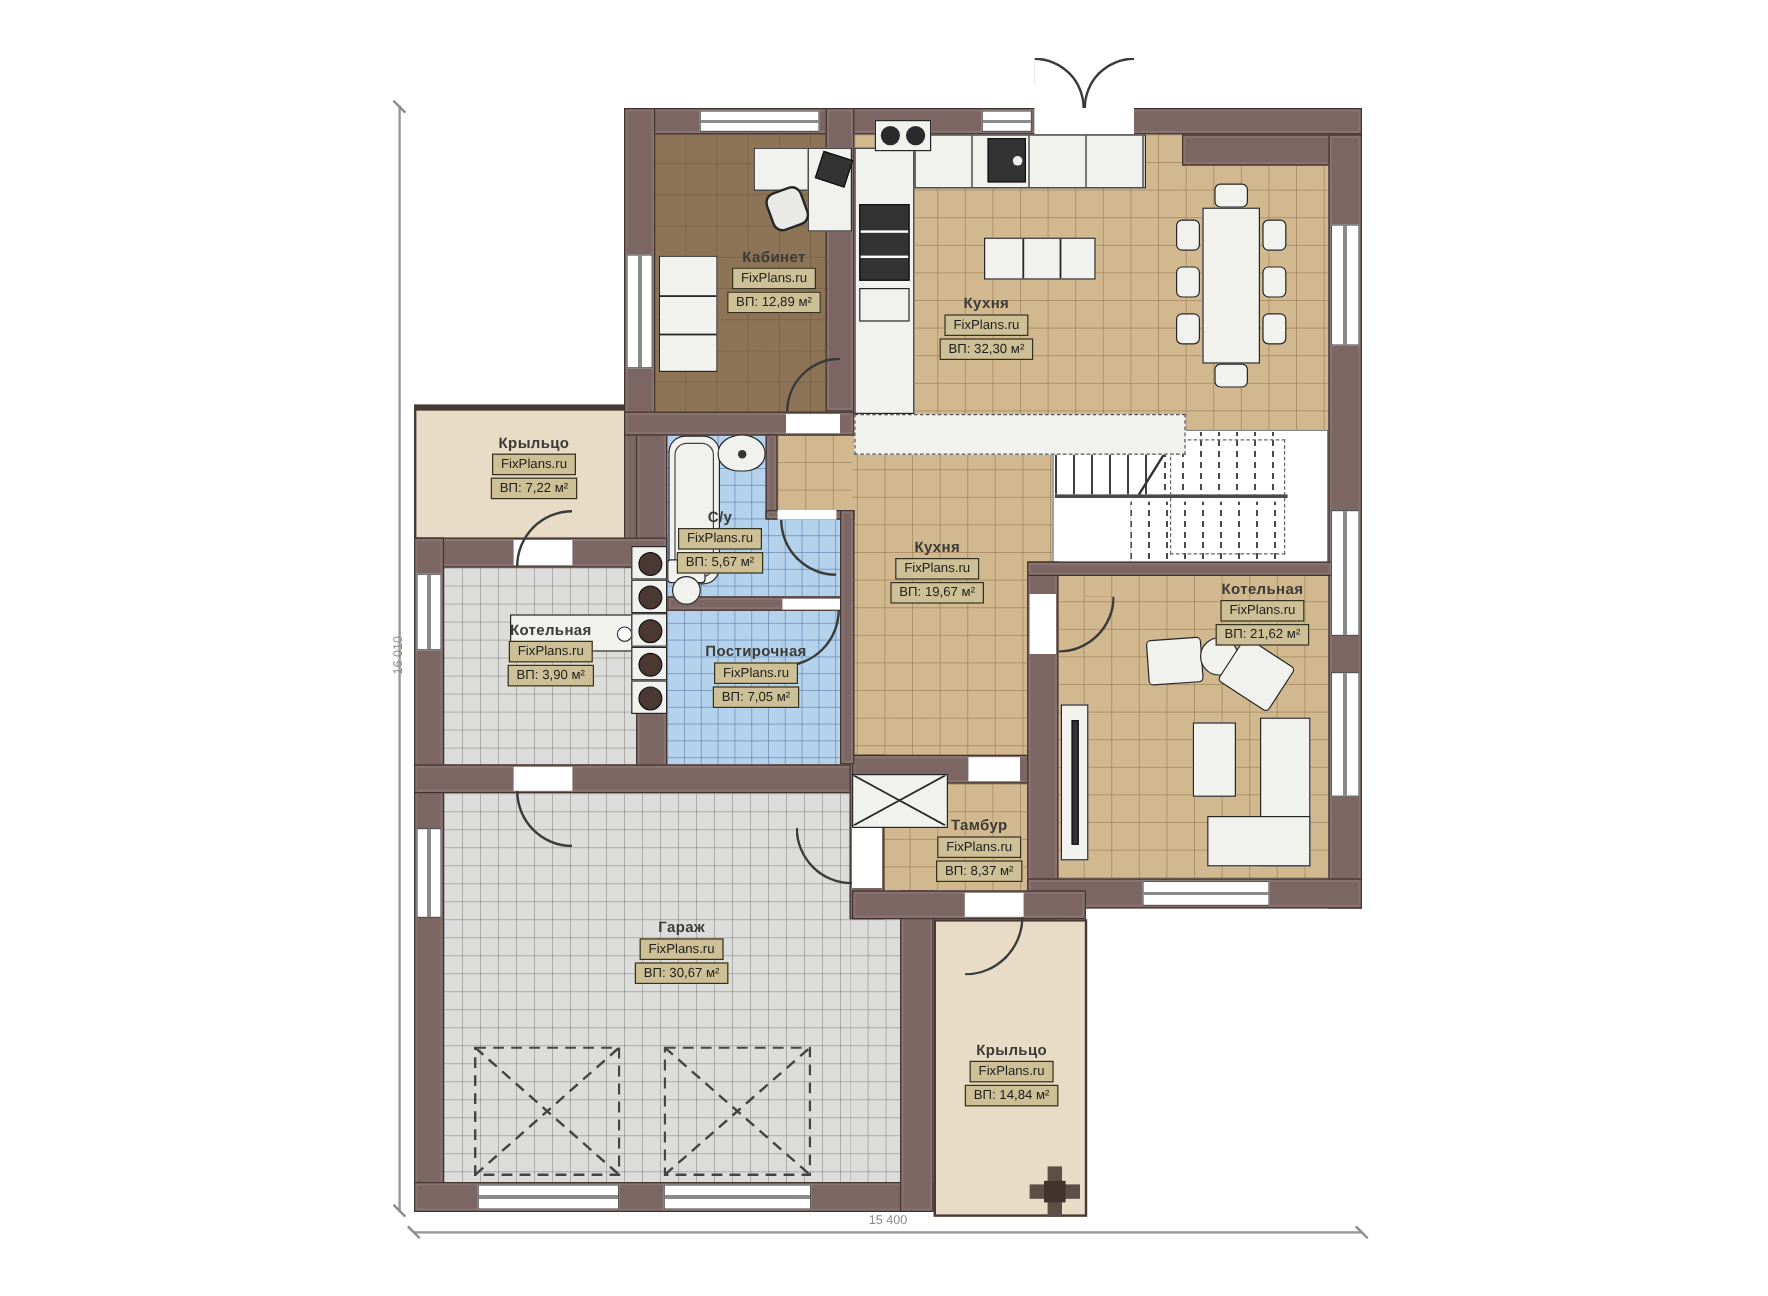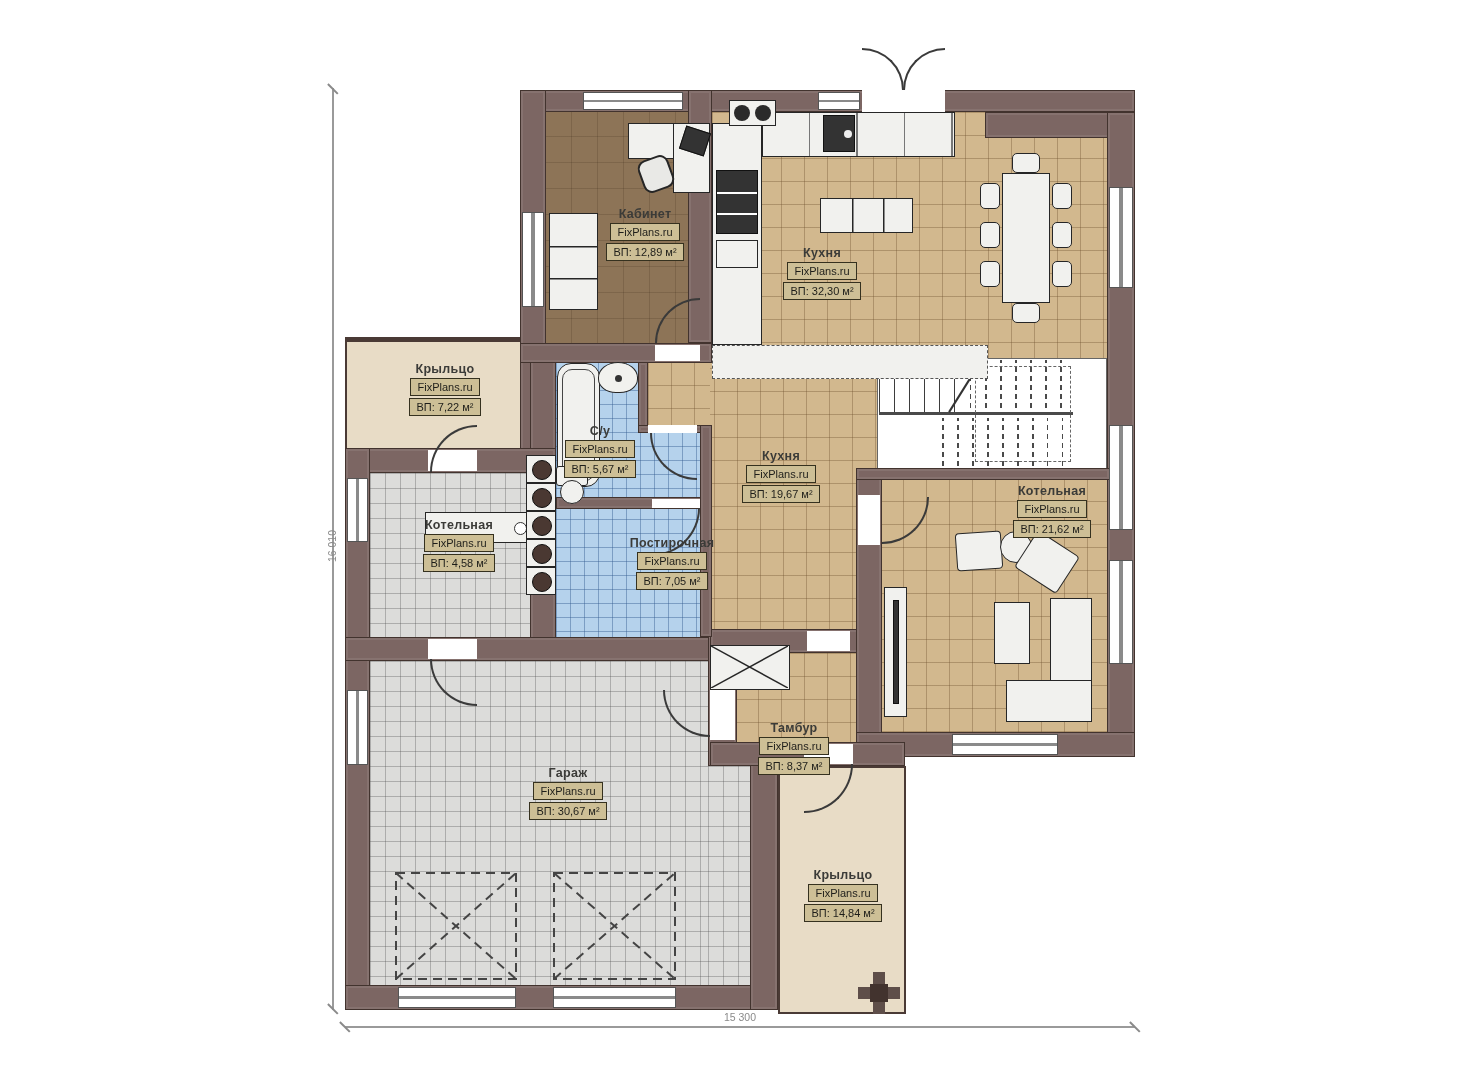--- a/index.html
+++ b/index.html
@@ -228,38 +228,38 @@
     <div class="room-box">ВП: 7,22 м²</div>
   </div>
   <div class="room-label" style="left:540px;top:424px;width:120px;">
     <div class="room-name">С/у</div>
     <div class="room-box">FixPlans.ru</div>
     <div class="room-box">ВП: 5,67 м²</div>
   </div>
   <div class="room-label" style="left:399px;top:518px;width:120px;">
     <div class="room-name">Котельная</div>
     <div class="room-box">FixPlans.ru</div>
-    <div class="room-box">ВП: 4,58 м²</div>
-  </div>
-  <div class="room-label" style="left:570px;top:536px;width:120px;margin-left:42px;">
+    <div class="room-box">ВП: 3,90 м²</div>
+  </div>
+  <div class="room-label" style="left:570px;top:536px;width:120px;">
     <div class="room-name">Постирочная</div>
     <div class="room-box">FixPlans.ru</div>
     <div class="room-box">ВП: 7,05 м²</div>
   </div>
   <div class="room-label" style="left:721px;top:449px;width:120px;">
     <div class="room-name">Кухня</div>
     <div class="room-box">FixPlans.ru</div>
     <div class="room-box">ВП: 19,67 м²</div>
   </div>
   <div class="room-label" style="left:992px;top:484px;width:120px;">
     <div class="room-name">Котельная</div>
     <div class="room-box">FixPlans.ru</div>
     <div class="room-box">ВП: 21,62 м²</div>
   </div>
-  <div class="room-label" style="left:734px;top:681px;width:120px;margin-top:40px;">
+  <div class="room-label" style="left:756px;top:681px;width:120px;">
     <div class="room-name">Тамбур</div>
     <div class="room-box">FixPlans.ru</div>
     <div class="room-box">ВП: 8,37 м²</div>
   </div>
   <div class="room-label" style="left:508px;top:766px;width:120px;">
     <div class="room-name">Гараж</div>
     <div class="room-box">FixPlans.ru</div>
     <div class="room-box">ВП: 30,67 м²</div>
   </div>
   <div class="room-label" style="left:783px;top:868px;width:120px;">
@@ -268,15 +268,15 @@
     <div class="room-box">ВП: 14,84 м²</div>
   </div>
 
   <div class="dim" style="left:332px;top:88px;width:1.5px;height:922px;"></div>
   <div class="tick" style="left:326px;top:88px;transform:rotate(45deg);"></div>
   <div class="tick" style="left:326px;top:1008px;transform:rotate(45deg);"></div>
   <div class="dim-label" style="left:292px;top:540px;width:80px;transform:rotate(-90deg);transform-origin:center;">16 010</div>
   <div class="dim" style="left:345px;top:1026px;width:790px;height:1.5px;"></div>
   <div class="tick" style="left:338px;top:1026px;transform:rotate(45deg);"></div>
   <div class="tick" style="left:1128px;top:1026px;transform:rotate(45deg);"></div>
-  <div class="dim-label" style="left:700px;top:1011px;width:80px;">15 300</div>
+  <div class="dim-label" style="left:700px;top:1011px;width:80px;">15 400</div>
 
 </div>
 
 </body></html>

